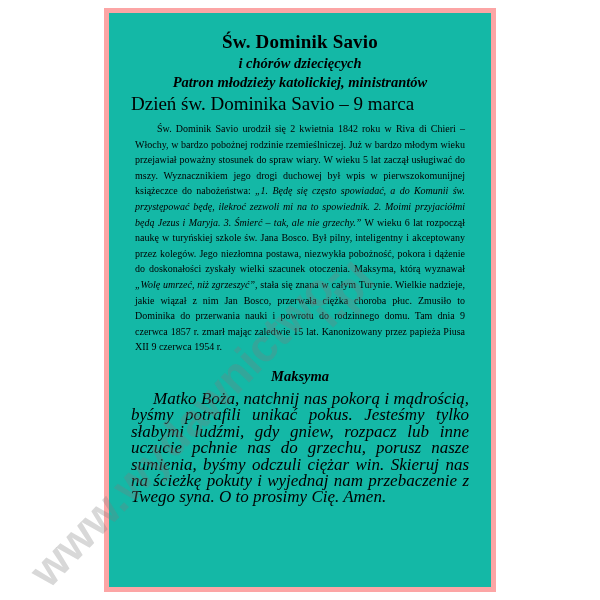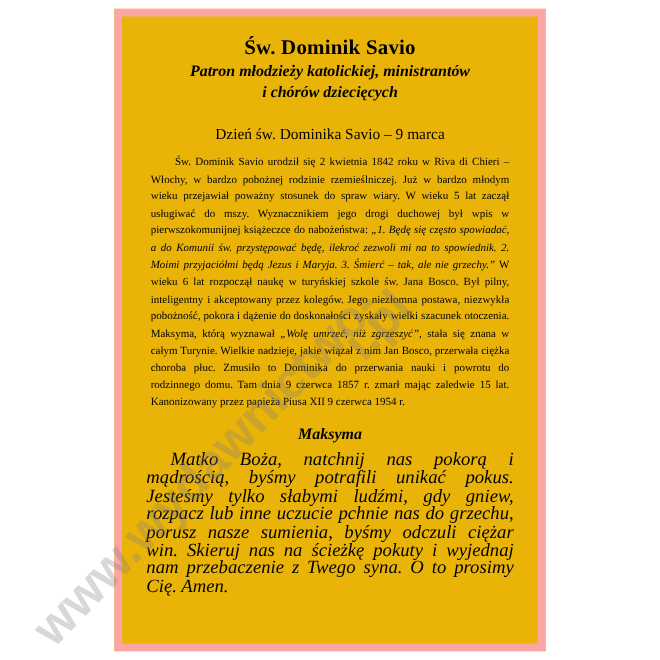--- a/index.html
+++ b/index.html
@@ -19,22 +19,22 @@
     height: 600px;
     background: #ffffff;
   }
   
   .card {
     position: absolute;
     left: 104px;
     top: 8px;
     width: 392px;
     height: 584px;
-    background: #eab308;
-    border: 7px solid #fca5a5;
+    background: #14b8a6;
+    border: 5px solid #fca5a5;
     box-sizing: border-box;
     padding: 14px 22px 10px 22px;
     overflow: hidden;
   }
   .title {
     text-align: center;
     font-weight: bold;
     font-size: 19px;
     line-height: 22px;
     margin: 4px 0 2px 0;
@@ -42,24 +42,24 @@
   }
   .subtitle {
     text-align: center;
     font-style: italic;
     font-weight: bold;
     font-size: 14.5px;
     line-height: 17px;
     margin: 2px 0 0 0;
   }
   .dateline {
-    text-align: center;
-    font-size: 14px;
+    text-align: left;
+    font-size: 19px;
     line-height: 18px;
-    margin: 21px 0 8px 0;
+    margin: 4px 0 8px 0;
   }
   .body-text {
     font-size: 10px;
     line-height: 15.6px;
     text-align: justify;
     text-justify: inter-word;
     margin: 4px;
     hyphens: manual;
   }
   .quote {
@@ -115,23 +115,23 @@
 </style>
 </head>
 <body>
 
 <div class="page">
 
   <div class="card">
 
     <div class="title">Św. Dominik Savio</div>
 
+    <div class="subtitle">i chórów dziecięcych</div>
+
     <div class="subtitle">Patron młodzieży katolickiej, ministrantów</div>
-
-    <div class="subtitle">i chórów dziecięcych</div>
 
     <div class="dateline">Dzień św. Dominika Savio – 9 marca</div>
 
     <p class="body-text">
       <span class="first-line-indent"></span><span>Św. Dominik Savio urodził się 2 kwietnia 1842 roku w Riva di Chieri – Włochy, w bardzo pobożnej rodzinie rzemieślniczej. Już w bardzo młodym wieku przejawiał poważny stosunek do spraw wiary. W wieku 5 lat zaczął usługiwać do mszy. Wyznacznikiem jego drogi duchowej był wpis w pierwszokomunijnej książeczce do nabożeństwa: </span><span class="quote">„1. Będę się często spowiadać, a do Komunii św. przystępować będę, ilekroć zezwoli mi na to spowiednik. 2. Moimi przyjaciółmi będą Jezus i Maryja. 3. Śmierć – tak, ale nie grzechy.”</span><span> W wieku 6 lat rozpoczął naukę w turyńskiej szkole św. Jana Bosco. Był pilny, inteligentny i akceptowany przez kolegów. Jego niezłomna postawa, niezwykła pobożność, pokora i dążenie do doskonałości zyskały wielki szacunek otoczenia. Maksyma, którą wyznawał </span><span class="quote">„Wolę umrzeć, niż zgrzeszyć”</span><span>, stała się znana w całym Turynie. Wielkie nadzieje, jakie wiązał z nim Jan Bosco, przerwała ciężka choroba płuc. Zmusiło to Dominika do przerwania nauki i powrotu do rodzinnego domu. Tam dnia 9 czerwca 1857 r. zmarł mając zaledwie 15 lat. Kanonizowany przez papieża Piusa XII 9 czerwca 1954 r.</span>
     </p>
 
     <div class="prayer-heading">Maksyma</div>
 
     <p class="prayer-text">

